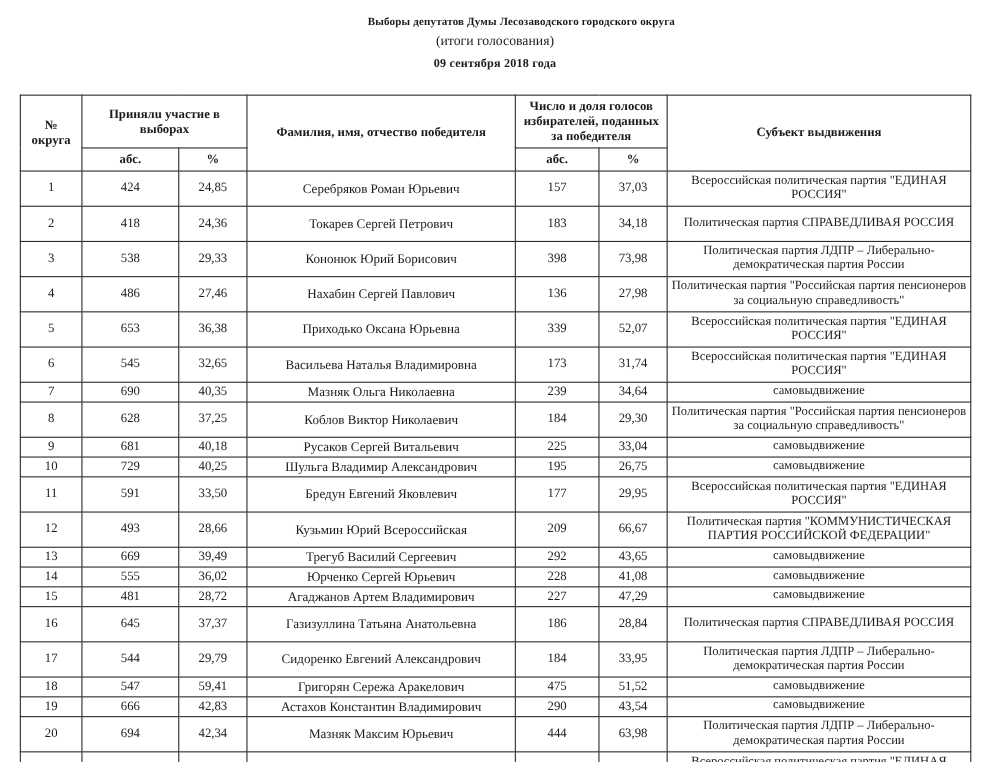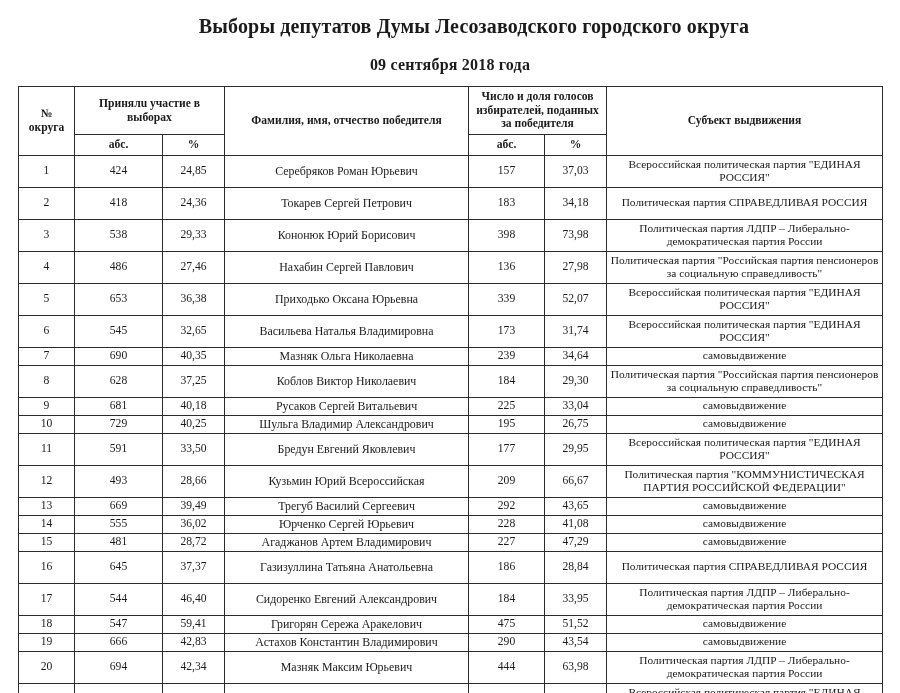--- a/index.html
+++ b/index.html
@@ -16,36 +16,36 @@
     overflow: hidden;
     position: relative;
   }
 
   
   .title-block {
     padding-top: 15px;
     text-align: center;
   }
   .doc-title {
-    font-size: 20px;
+    font-size: 10px;
     font-weight: bold;
     letter-spacing: 0.15px;
     line-height: 1.15;
     margin: 0;
     padding-left: 48px;
   }
   .doc-subtitle {
     font-size: 12.5px;
     line-height: 1.2;
     margin: 3px 0 0 0;
   }
   .doc-date {
-    font-size: 16px;
+    font-size: 11px;
     font-weight: bold;
-    margin: 18px 0 0 0;
+    margin: 7px 0 0 0;
     letter-spacing: 0.2px;
   }
 
   
   .table-wrap {
     position: absolute;
     left: 18px;
     top: 86px;
     width: 864px;
   }
@@ -86,20 +86,21 @@
 
   
   tr.r1 td { height: 15px; }
   tr.r2 td { height: 29px; }
 </style>
 </head>
 <body>
 
 <div class="title-block">
   <div class="doc-title">Выборы депутатов Думы Лесозаводского городского округа</div>
+  <div class="doc-subtitle">(итоги голосования)</div>
   <div class="doc-date">09 сентября 2018 года</div>
 </div>
 
 <div class="table-wrap">
   <table class="results">
     <colgroup>
       <col class="col-okrug">
       <col class="col-part-abs">
       <col class="col-part-pct">
       <col class="col-name">
@@ -273,21 +274,21 @@
           <td class="cell-num">645</td>
           <td class="cell-num">37,37</td>
           <td class="cell-name">Газизуллина Татьяна Анатольевна</td>
           <td class="cell-num">186</td>
           <td class="cell-num">28,84</td>
           <td class="cell-subj">Политическая партия СПРАВЕДЛИВАЯ РОССИЯ</td>
         </tr>
         <tr class="r2">
           <td class="cell-num">17</td>
           <td class="cell-num">544</td>
-          <td class="cell-num">46,40</td>
+          <td class="cell-num">29,79</td>
           <td class="cell-name">Сидоренко Евгений Александрович</td>
           <td class="cell-num">184</td>
           <td class="cell-num">33,95</td>
           <td class="cell-subj">Политическая партия ЛДПР – Либерально-демократическая партия России</td>
         </tr>
         <tr class="r1">
           <td class="cell-num">18</td>
           <td class="cell-num">547</td>
           <td class="cell-num">59,41</td>
           <td class="cell-name">Григорян Сережа Аракелович</td>

